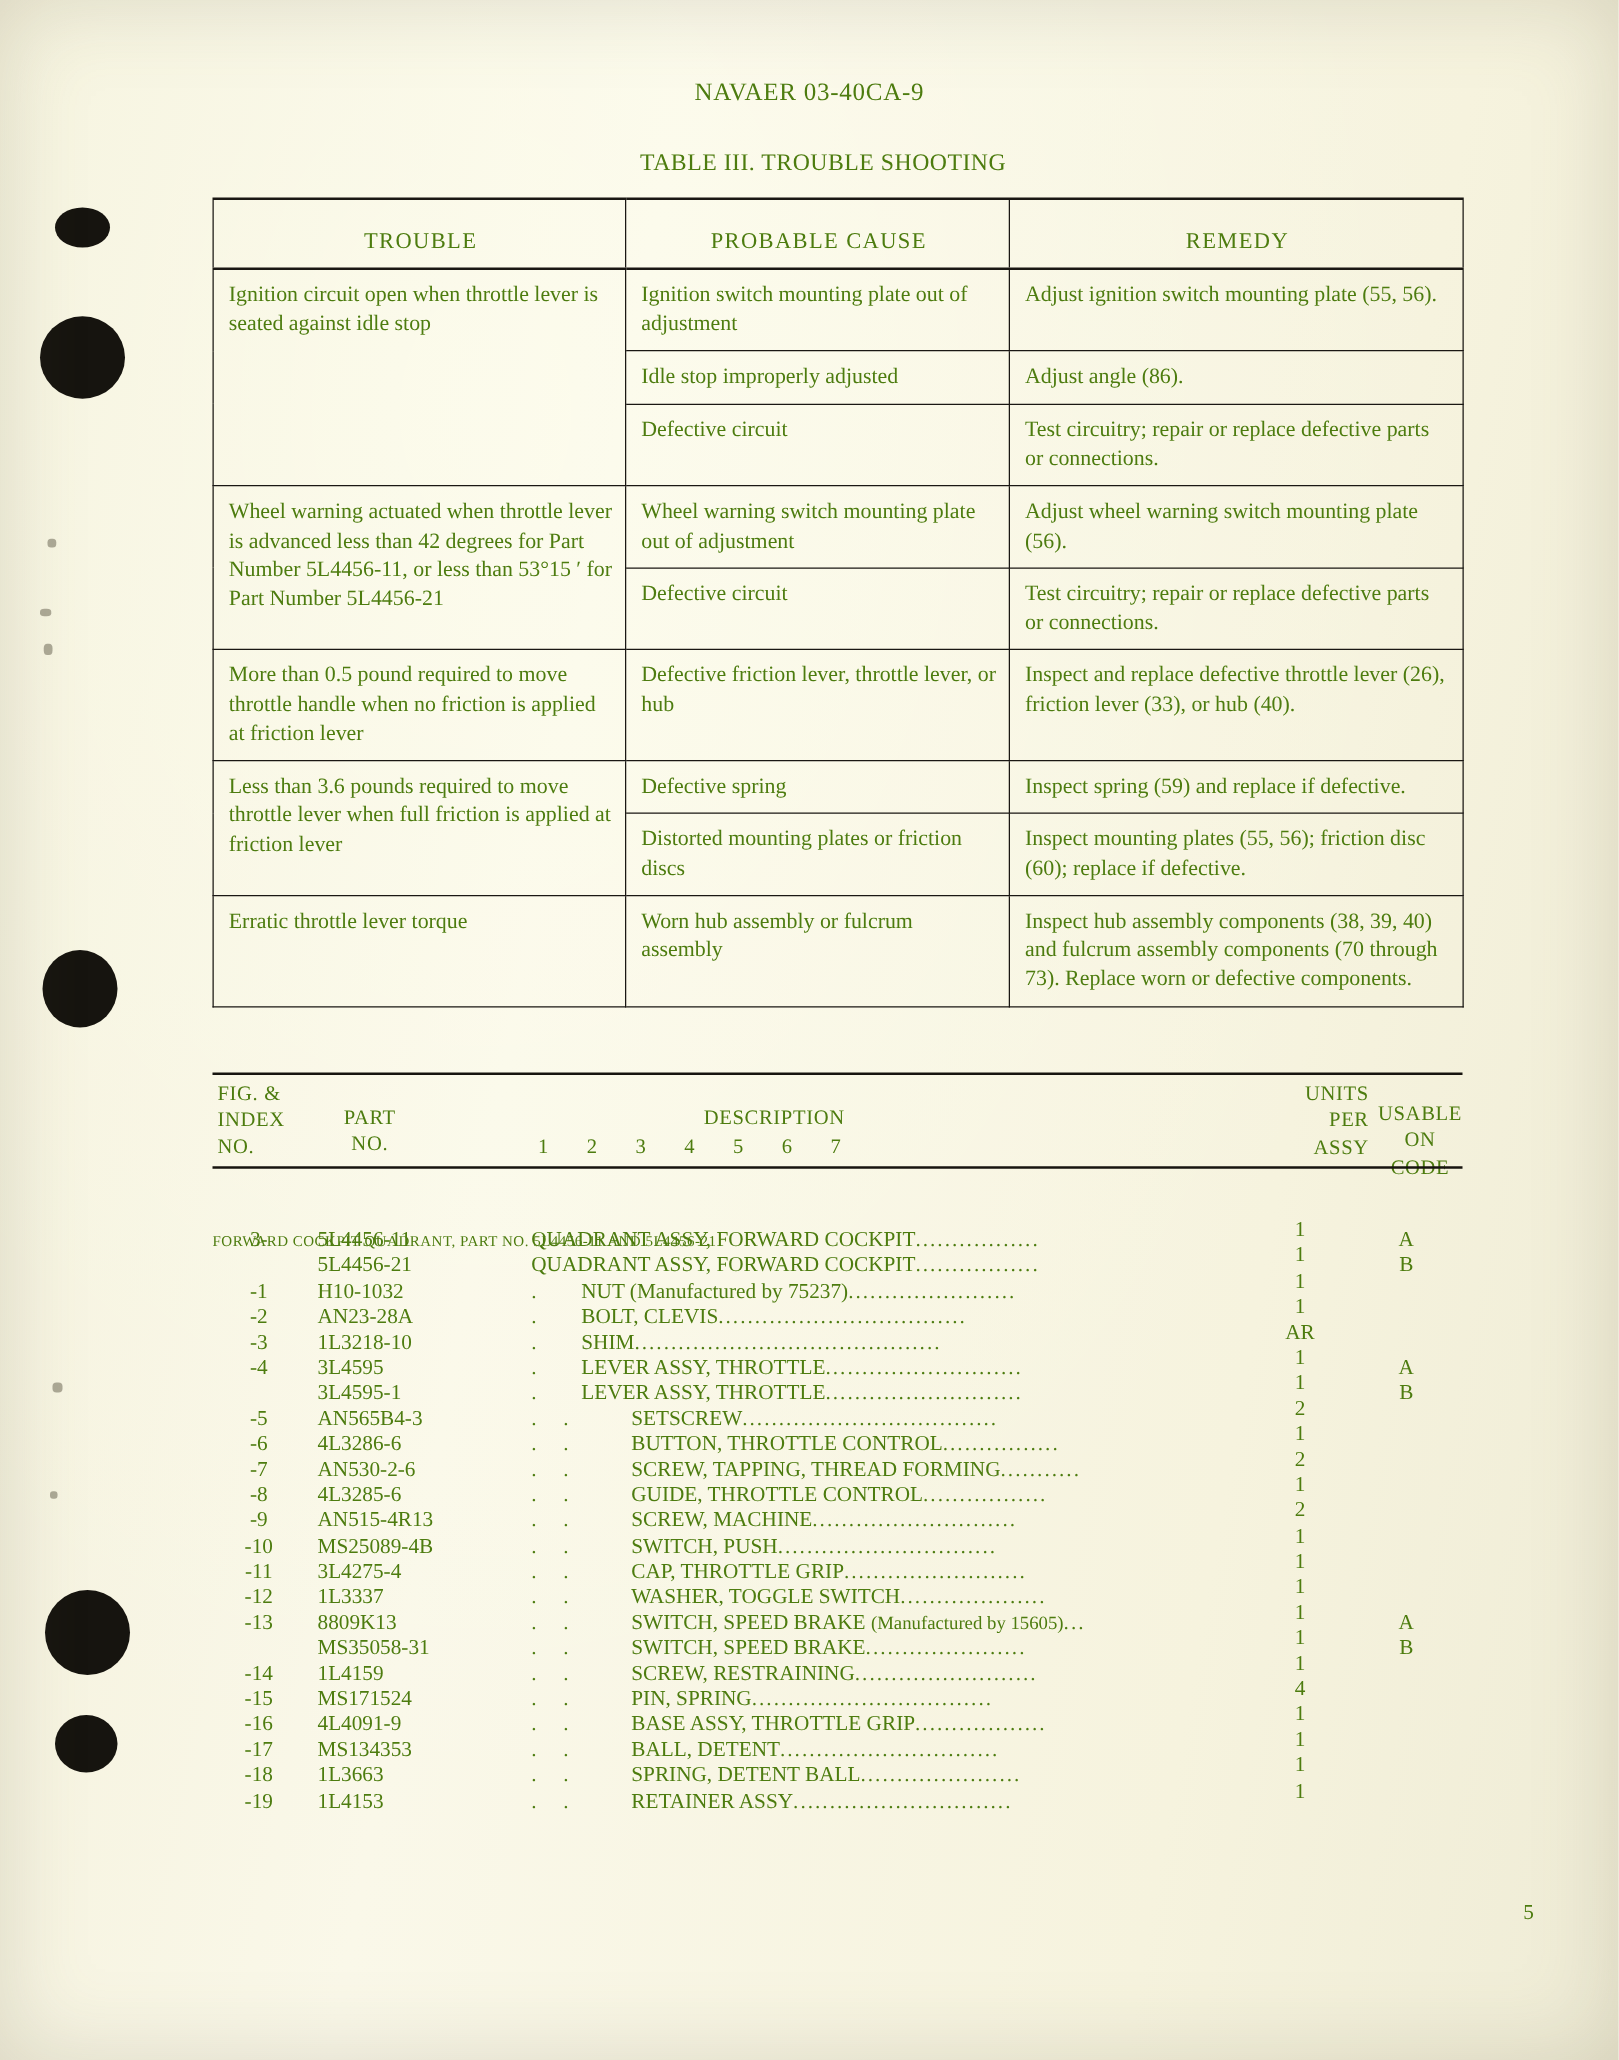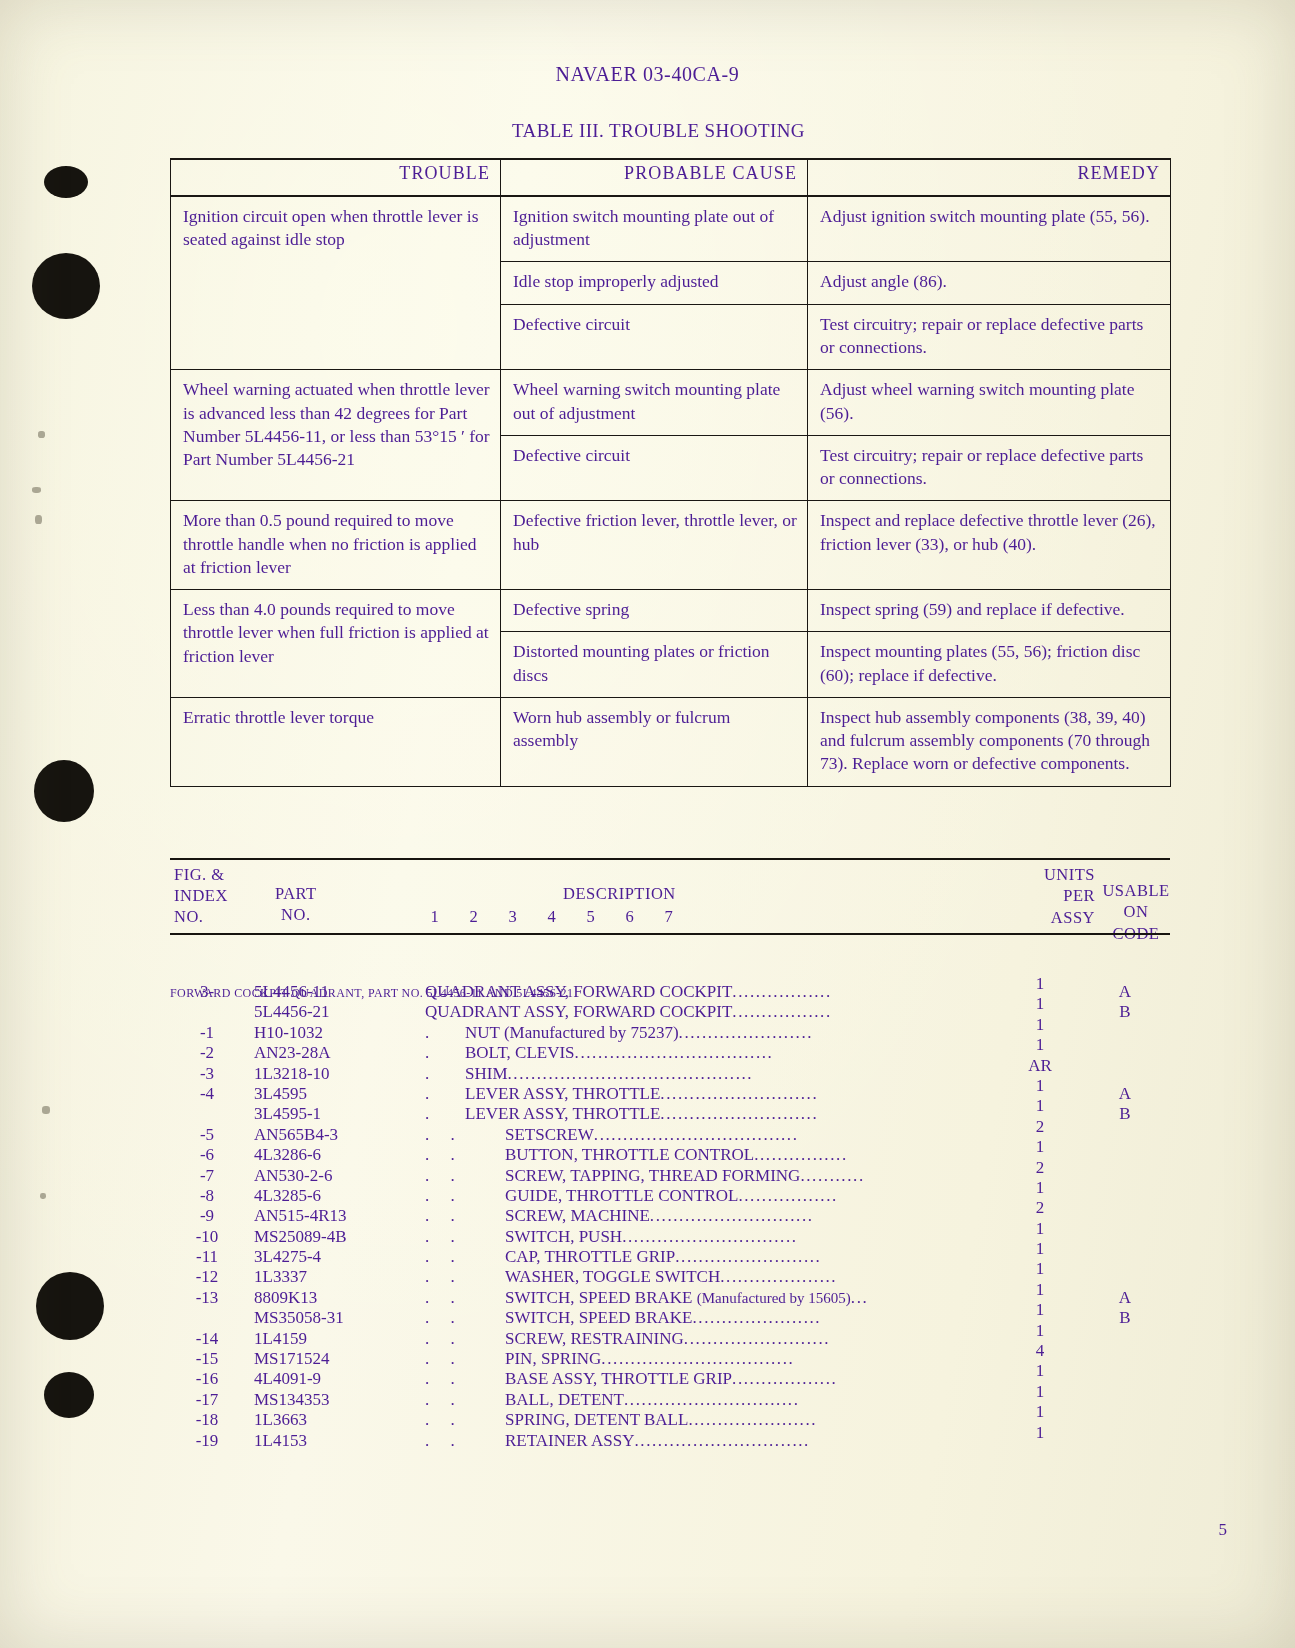--- a/index.html
+++ b/index.html
@@ -9,21 +9,21 @@
   }
   body {
     font-family: "Liberation Serif", "DejaVu Serif", serif;
   }
   .page {
     position: relative;
     width: 1295px;
     height: 1648px;
     background: #f7f5e2;
     overflow: hidden;
-    color: #4c1d95;
+    color: #4d7c0f;
   }
   
   .paper-tint {
     position: absolute;
     inset: 0;
     background:
       radial-gradient(ellipse at 30% 20%, rgba(255,255,240,0.55) 0%, rgba(247,244,222,0) 60%),
       linear-gradient(100deg, #f3f0da 0%, #faf8e9 35%, #f6f3de 75%, #efecd6 100%);
     pointer-events: none;
   }
@@ -68,25 +68,25 @@
     table-layout: fixed;
   }
   table.ts th, table.ts td {
     border: 1.6px solid #1a1713;
     vertical-align: top;
     padding: 8px 10px 10px 12px;
     font-size: 17.5px;
     line-height: 1.33;
   }
   table.ts thead th {
-    text-align: right;
+    text-align: center;
     font-weight: normal;
     letter-spacing: 1.1px;
     font-size: 18px;
-    padding-top: 2px;
+    padding-top: 21px;
     padding-bottom: 9px;
     border-bottom-width: 2.2px;
   }
   table.ts thead tr th:first-child { border-top-width: 2.6px; }
   table.ts thead tr th { border-top-width: 2.6px; }
   col.c-trouble { width: 330px; }
   col.c-cause   { width: 307px; }
   col.c-remedy  { width: 363px; }
   td.trouble-cell { }
   .grp-sep td { border-top-width: 2.4px; }
@@ -259,21 +259,21 @@
             <td class="tallpad">Test circuitry; repair or replace defective parts or connections.</td>
           </tr>
 
           <tr class="grp-sep">
             <td class="trouble-cell">More than 0.5 pound required to move throttle handle when no friction is applied at friction lever</td>
             <td>Defective friction lever, throttle lever, or hub</td>
             <td>Inspect and replace defective throttle lever (26), friction lever (33), or hub (40).</td>
           </tr>
 
           <tr class="grp-sep">
-            <td class="trouble-cell" rowspan="2">Less than 4.0 pounds required to move throttle lever when full friction is applied at friction lever</td>
+            <td class="trouble-cell" rowspan="2">Less than 3.6 pounds required to move throttle lever when full friction is applied at friction lever</td>
             <td>Defective spring</td>
             <td>Inspect spring (59) and replace if defective.</td>
           </tr>
           <tr>
             <td>Distorted mounting plates or friction discs</td>
             <td>Inspect mounting plates (55, 56); friction disc (60); replace if defective.</td>
           </tr>
 
           <tr class="grp-sep">
             <td class="trouble-cell">Erratic throttle lever torque</td>

